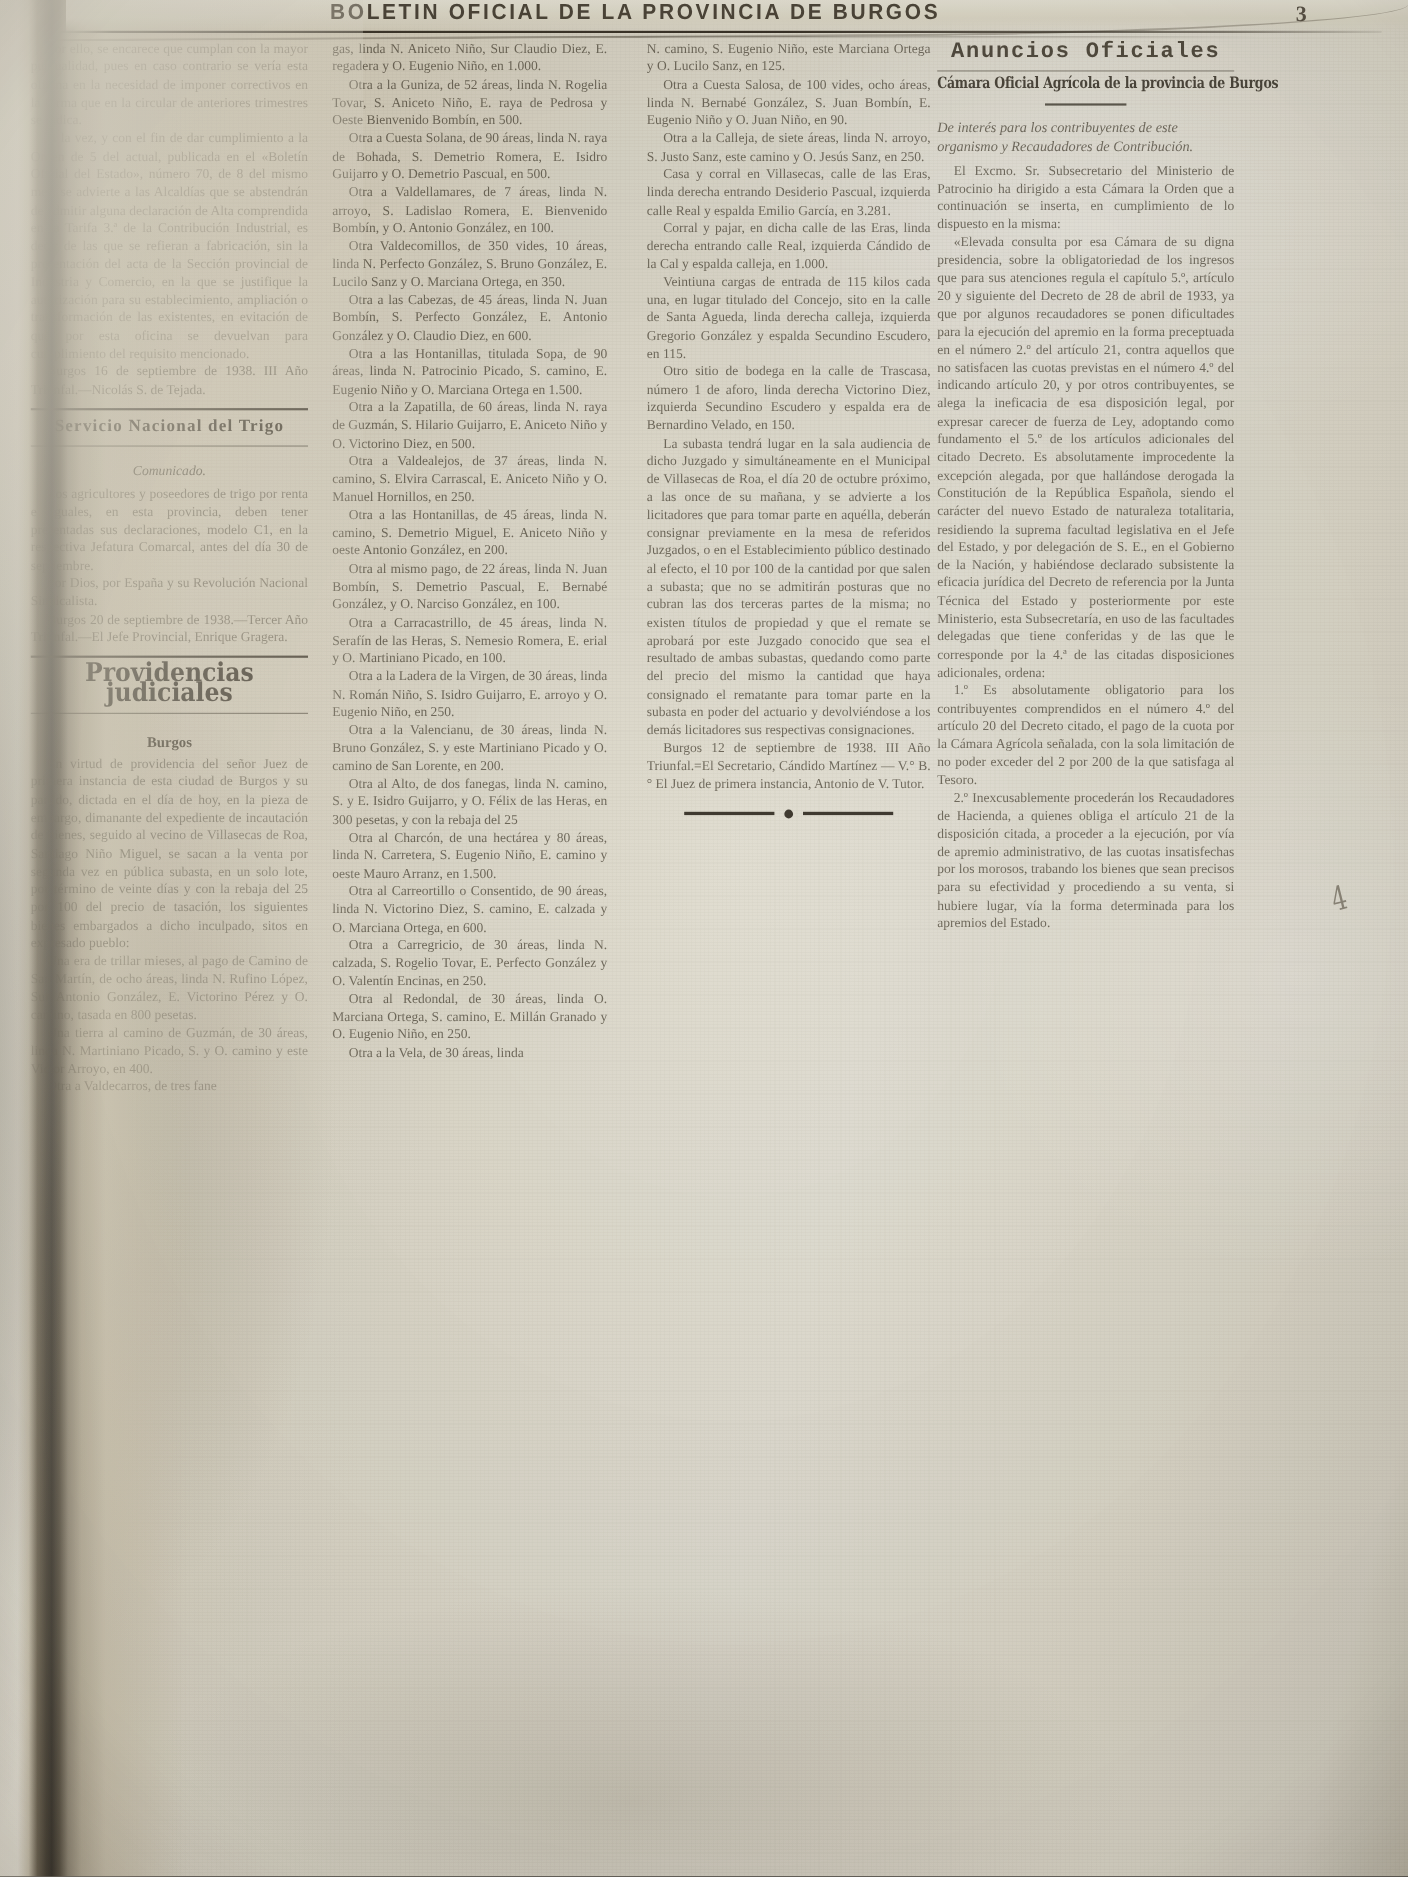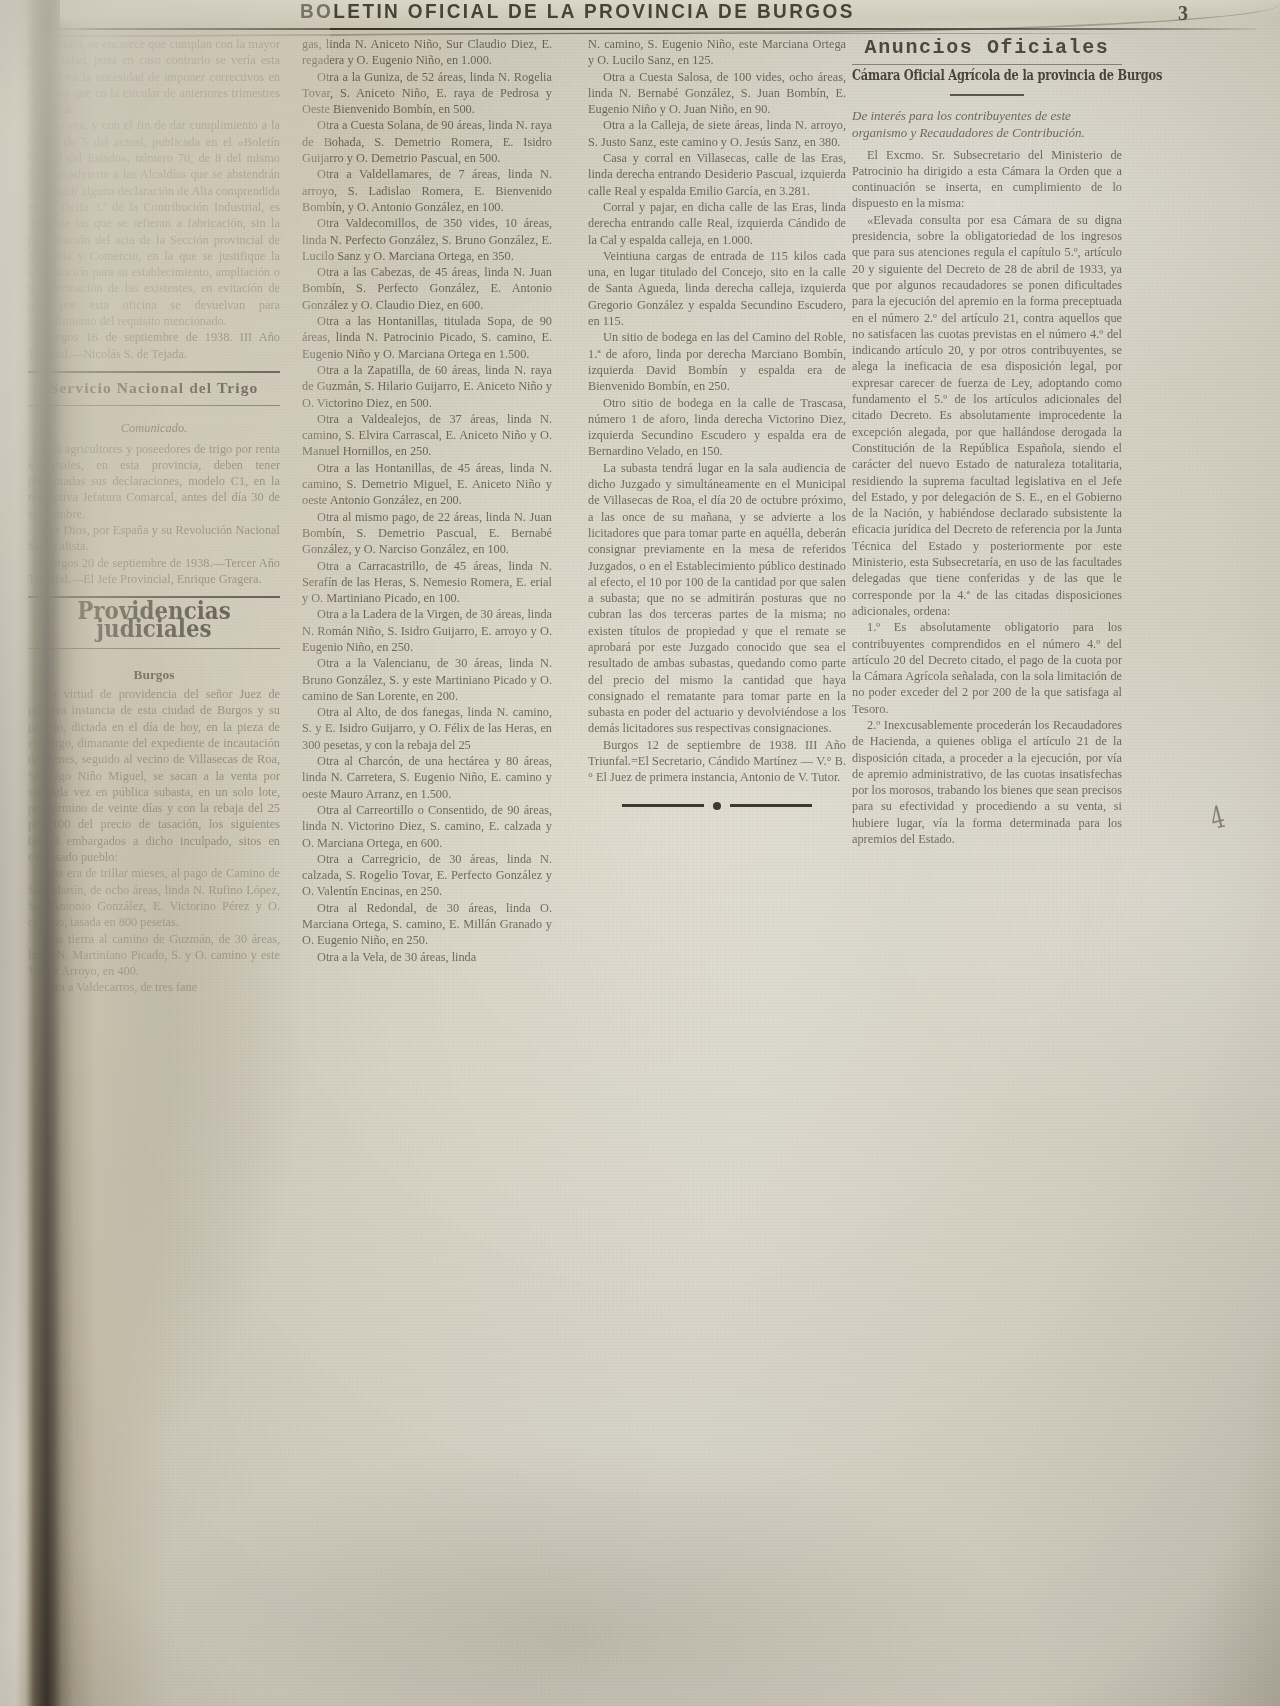--- a/index.html
+++ b/index.html
@@ -316,25 +316,24 @@
     <p class="f3">Otra al Charcón, de una hectárea y 80 áreas, linda N. Carretera, S. Eugenio Niño, E. camino y oeste Mauro Arranz, en 1.500.</p>
     <p class="f3">Otra al Carreortillo o Consentido, de 90 áreas, linda N. Victorino Diez, S. camino, E. calzada y O. Marciana Ortega, en 600.</p>
     <p class="f3">Otra a Carregricio, de 30 áreas, linda N. calzada, S. Rogelio Tovar, E. Perfecto González y O. Valentín Encinas, en 250.</p>
     <p class="f3">Otra al Redondal, de 30 áreas, linda O. Marciana Ortega, S. camino, E. Millán Granado y O. Eugenio Niño, en 250.</p>
     <p class="f3">Otra a la Vela, de 30 áreas, linda</p>
   </div>
 
   <div class="col" id="col3">
     <p class="noind f3">N. camino, S. Eugenio Niño, este Marciana Ortega y O. Lucilo Sanz, en 125.</p>
     <p class="f3">Otra a Cuesta Salosa, de 100 vides, ocho áreas, linda N. Bernabé González, S. Juan Bombín, E. Eugenio Niño y O. Juan Niño, en 90.</p>
-    <p class="f3">Otra a la Calleja, de siete áreas, linda N. arroyo, S. Justo Sanz, este camino y O. Jesús Sanz, en 380.</p>
+    <p class="f3">Otra a la Calleja, de siete áreas, linda N. arroyo, S. Justo Sanz, este camino y O. Jesús Sanz, en 250.</p>
     <p class="f3">Casa y corral en Villasecas, calle de las Eras, linda derecha entrando Desiderio Pascual, izquierda calle Real y espalda Emilio García, en 3.281.</p>
     <p class="f3">Corral y pajar, en dicha calle de las Eras, linda derecha entrando calle Real, izquierda Cándido de la Cal y espalda calleja, en 1.000.</p>
     <p class="f3">Veintiuna cargas de entrada de 115 kilos cada una, en lugar titulado del Concejo, sito en la calle de Santa Agueda, linda derecha calleja, izquierda Gregorio González y espalda Secundino Escudero, en 115.</p>
-    <p class="f3">Un sitio de bodega en las del Camino del Roble, 1.ª de aforo, linda por derecha Marciano Bombín, izquierda David Bombín y espalda era de Bienvenido Bombín, en 250.</p>
     <p class="f3">Otro sitio de bodega en la calle de Trascasa, número 1 de aforo, linda derecha Victorino Diez, izquierda Secundino Escudero y espalda era de Bernardino Velado, en 150.</p>
     <p class="f3">La subasta tendrá lugar en la sala audiencia de dicho Juzgado y simultáneamente en el Municipal de Villasecas de Roa, el día 20 de octubre próximo, a las once de su mañana, y se advierte a los licitadores que para tomar parte en aquélla, deberán consignar previamente en la mesa de referidos Juzgados, o en el Establecimiento público destinado al efecto, el 10 por 100 de la cantidad por que salen a subasta; que no se admitirán posturas que no cubran las dos terceras partes de la misma; no existen títulos de propiedad y que el remate se aprobará por este Juzgado conocido que sea el resultado de ambas subastas, quedando como parte del precio del mismo la cantidad que haya consignado el rematante para tomar parte en la subasta en poder del actuario y devolviéndose a los demás licitadores sus respectivas consignaciones.</p>
     <p class="f3">Burgos 12 de septiembre de 1938. III Año Triunfal.=El Secretario, Cándido Martínez — V.° B.° El Juez de primera instancia, Antonio de V. Tutor.</p>
     <div class="end-orn">
       <i class="l"></i>
         <b></b>
         <i class="r"></i>
     </div>
   </div>
 

